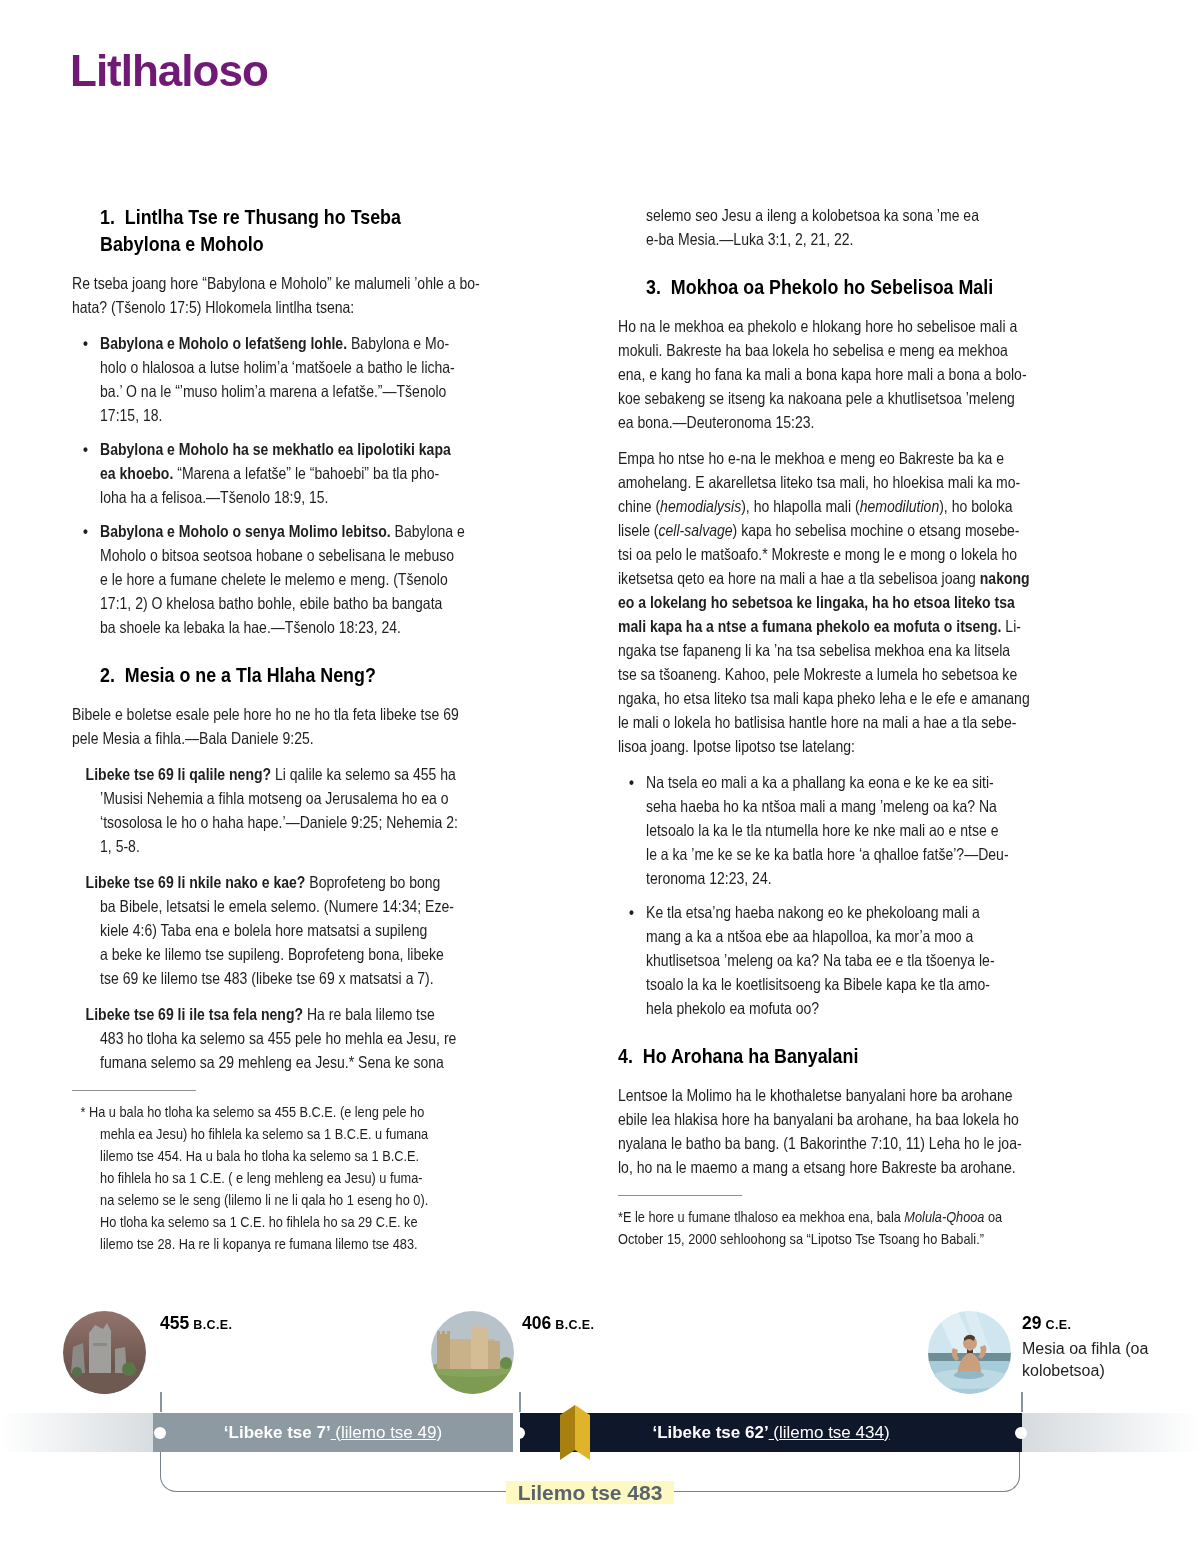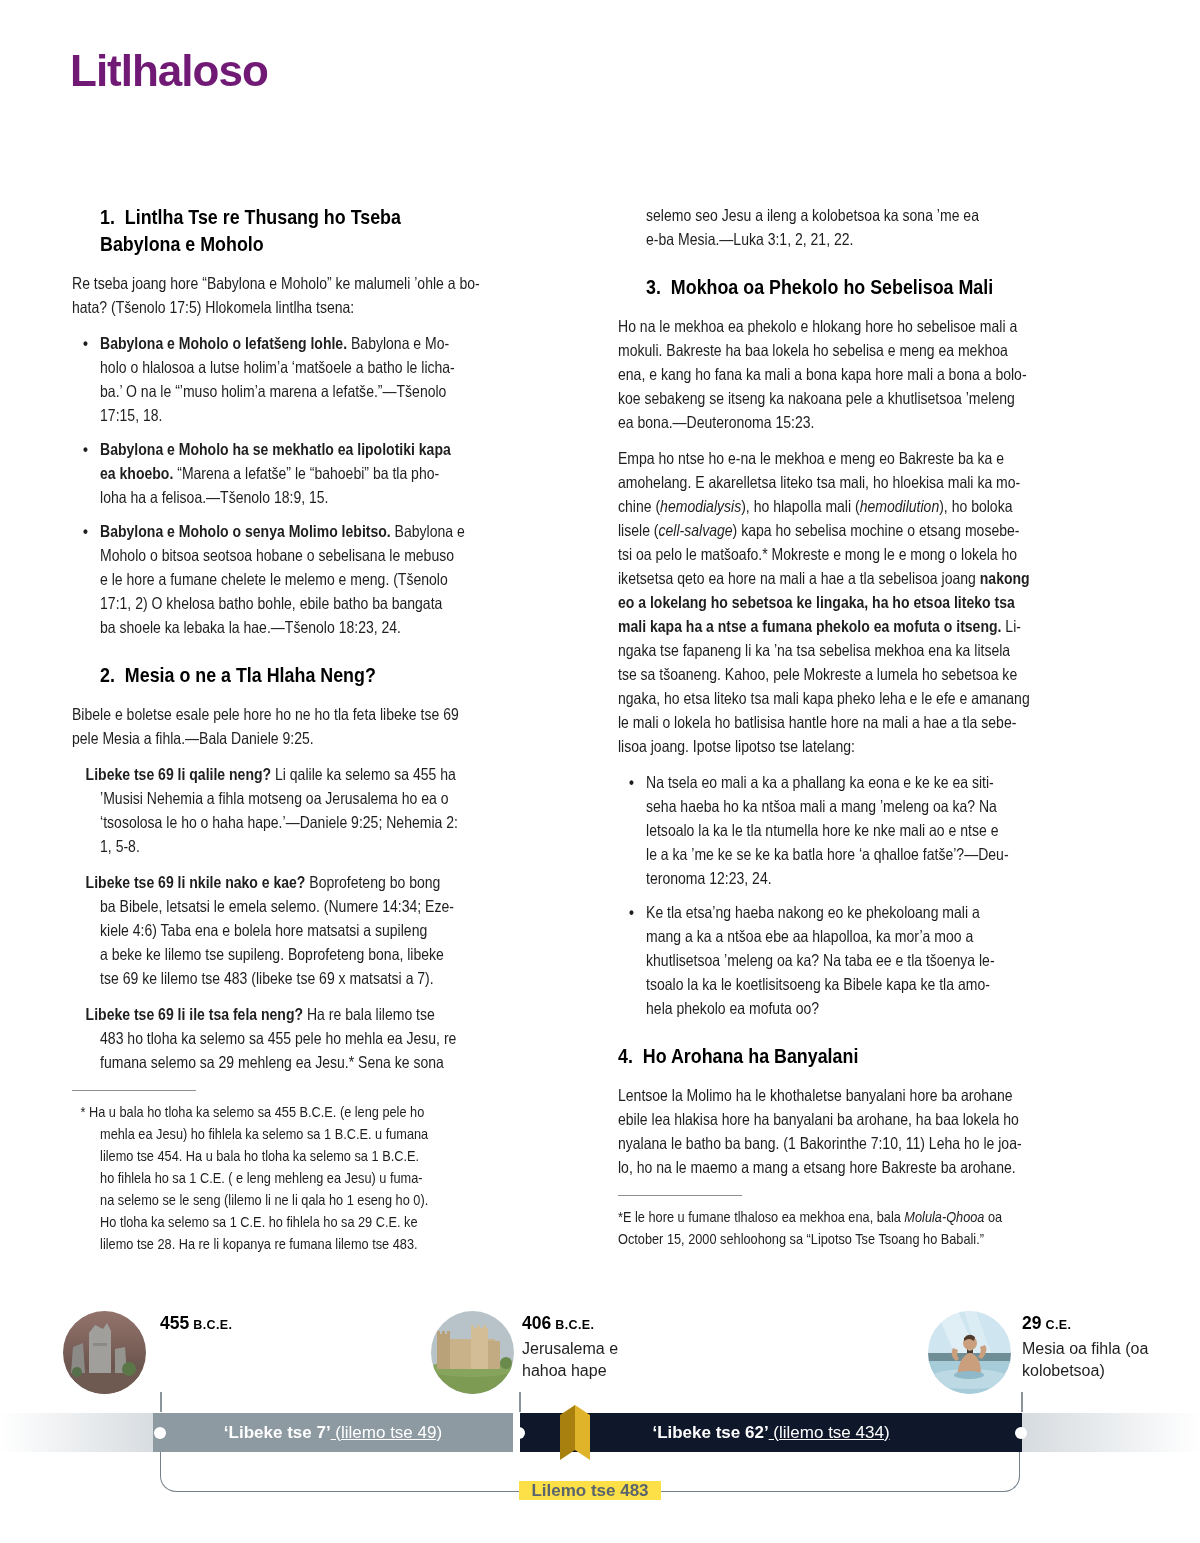--- a/index.html
+++ b/index.html
@@ -40,21 +40,21 @@
           justify-content:center;color:#fff;font-size:17px;white-space:pre;}
   .bar1{left:153px;width:360px;background:#8e9aa2;}
   .bar2{left:520px;width:502px;background:#0f172a;}
   .bn{font-weight:normal;text-decoration:underline;}
   .tl-dot{position:absolute;width:12px;height:12px;border-radius:50%;background:#fff;top:1427px;}
   .tl-fold{position:absolute;left:556px;top:1404px;}
   .tl-brace{position:absolute;left:160px;top:1452px;width:860px;height:40px;box-sizing:border-box;
           border-left:1.5px solid #76818a;border-right:1.5px solid #76818a;
           border-bottom:1.5px solid #76818a;border-radius:0 0 16px 16px;}
   .tl-total{position:absolute;left:160px;width:860px;top:1481px;text-align:center;}
-  .tl-total span{background:#fde047;padding:0 12px;font-weight:bold;font-size:17px;color:#59646d;text-align:center;}
+  .tl-total span{background:#fef9c3;padding:0 12px;font-weight:bold;font-size:21px;color:#59646d;text-align:center;}
 </style>
 </head>
 <body>
 
 <div class="page">
 
   <h1 class="page-title">Litlhaloso</h1>
 
   <div class="col col-left squeeze">
     <h2 class="sec first ind33">1.&nbsp; Lintlha Tse re Thusang ho Tseba
@@ -198,22 +198,20 @@
         <rect x="11" y="20" width="3" height="4" fill="#b9a27a"></rect>
         <rect x="16" y="20" width="3" height="4" fill="#b9a27a"></rect>
       <rect x="40" y="14" width="3" height="4" fill="#d3bd96"></rect>
         <rect x="46" y="14" width="3" height="4" fill="#d3bd96"></rect>
         <rect x="52" y="14" width="3" height="4" fill="#d3bd96"></rect>
       <circle cx="75" cy="52" r="6" fill="#6a8a4b"></circle>
     </svg>
   </div>
   <div class="tl-cap" style="left:522px">
     <div class="tl-year"><span>406</span><span class="era">B.C.E.</span></div>
-    <div class="tl-lines">Jerusalema e
-hahoa hape</div>
   </div>
 
   <div class="tl-photo" style="left:928px">
     <svg width="83" height="83" viewBox="0 0 83 83">
       <rect width="83" height="83" fill="#cfe6f0"></rect>
       <polygon points="8,0 30,0 52,50 30,50" fill="#ffffff" opacity="0.35"></polygon>
       <polygon points="36,0 48,0 66,50 52,50" fill="#ffffff" opacity="0.25"></polygon>
       <rect x="0" y="42" width="83" height="10" fill="#6f8d95"></rect>
       <rect x="0" y="50" width="83" height="33" fill="#a6cbd9"></rect>
       <ellipse cx="41" cy="68" rx="42" ry="10" fill="#bcd9e4"></ellipse>

